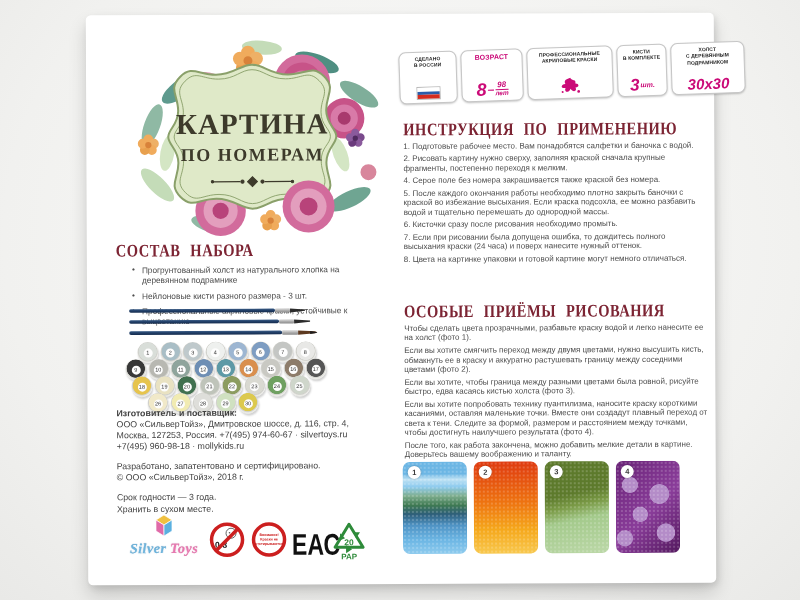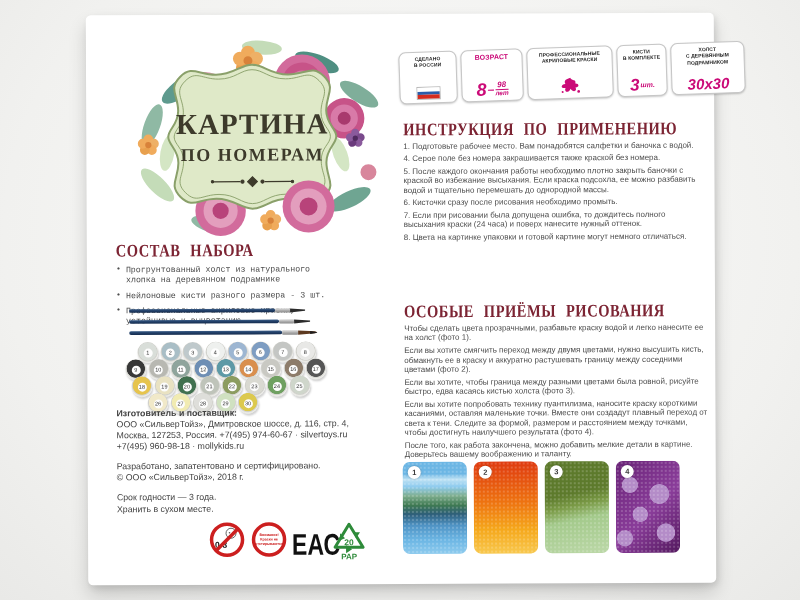--- a/index.html
+++ b/index.html
@@ -36,21 +36,21 @@
   .badge .big { color:var(--accent); font-weight:800; font-style:italic; line-height:1; }
   .flag { width:24px; height:13px; border:1px solid #b9b9b9; margin:2px auto 1px; }
   .flag .s { height:33.3%; }
   .agewrap { display:flex; align-items:center; justify-content:center; gap:1px; }
   .agewrap .n8 { font-size:18px; }
   .stack { display:flex; flex-direction:column; line-height:1; }
   .stack .t { font-size:8px; } .stack .b { font-size:6.5px; border-top:1px solid var(--accent); }
   .unit { font-size:7px; font-weight:800; font-style:italic; color:var(--accent); }
 
   
-  .bullets { left:29px; top:250px; width:228px; list-style:none;font-family:Liberation Mono, monospace; }
+  .bullets { left:45px; top:250px; width:228px; list-style:none; }
   .bullets li { position:relative; padding-left:10px; font-size:8.3px; color:#4c4c4c;
                 line-height:1.25; margin-bottom:5px; }
   .bullets li::before { content:"•"; position:absolute; left:0; top:-1px; color:#4c4c4c; }
 
   .manu { left:29px; top:393px; width:255px; font-size:8.8px; color:#3f3f3f; line-height:1.26; }
   .manu .bold { font-weight:700; }
   .manu .gap { height:9px; }
 
   
   .steps { left:317px; top:128px; width:303px; }
@@ -383,20 +383,29 @@
         <div>Разработано, запатентовано и сертифицировано.</div>
         <div>© ООО «СильверТойз», 2018 г.</div>
       </div>
     <div class="gap"></div>
     <div id="manu-storage">
         <div>Срок годности — 3 года.</div>
         <div>Хранить в сухом месте.</div>
       </div>
   </div>
 
+  <div class="abs silver">
+    <svg width="30" height="26" viewBox="0 0 30 26" style="margin-bottom:-2px">
+      <polygon points="7,7 15,2 23,7 15,12" fill="#f0c040" stroke="#fff" stroke-width=".7"></polygon>
+      <polygon points="7,7 15,12 15,23 7,18" fill="#e06aa8" stroke="#fff" stroke-width=".7"></polygon>
+      <polygon points="15,12 23,7 23,18 15,23" fill="#5ab0e0" stroke="#fff" stroke-width=".7"></polygon>
+    </svg>
+    <div class="txt"><span class="s1">Silver</span>
+      <span class="s2">Toys</span></div>
+  </div>
 
   <svg class="abs agesvg" style="left:120px; top:506px;" width="38" height="38" viewBox="0 0 38 38">
     <circle cx="19" cy="19" r="15.5" fill="#fff" stroke="#cc1f1f" stroke-width="3.5"></circle>
     <g>
       <circle cx="23" cy="12.5" r="5" fill="#fff" stroke="#555" stroke-width=".9"></circle>
       <circle cx="21.5" cy="12" r=".8" fill="#555"></circle>
         <circle cx="25" cy="12" r=".8" fill="#555"></circle>
       <path d="M21.5,15 q1.8,-1.2 3.6,0" stroke="#555" stroke-width=".8" fill="none"></path>
     </g>
     <text x="13" y="27" font-size="8.5" font-weight="800" fill="#111" text-anchor="middle" font-family="Liberation Sans, sans-serif">0-3</text>
@@ -419,20 +428,21 @@
       <polygon points="21,30 15,34 15,26" fill="#2e8b3a"></polygon>
       <polygon points="9,21 9,14 14,19" fill="#2e8b3a"></polygon>
       <text x="18" y="26" font-size="8.5" font-weight="800" fill="#2e8b3a" text-anchor="middle" font-family="Liberation Sans, sans-serif">20</text>
       <text x="18" y="40" font-size="8" font-weight="800" fill="#2e8b3a" text-anchor="middle" font-family="Liberation Sans, sans-serif">PAP</text>
     </svg>
   </div>
 
   <div class="abs h-serif" style="left:317px; top:106px;">ИНСТРУКЦИЯ ПО ПРИМЕНЕНИЮ</div>
   <div class="abs steps" id="steps">
       <p>1. Подготовьте рабочее место. Вам понадобятся салфетки и баночка с водой.</p>
+      <p>2. Рисовать картину нужно сверху, заполняя краской сначала крупные фрагменты, постепенно переходя к мелким.</p>
       <p>4. Серое поле без номера закрашивается также краской без номера.</p>
       <p>5. После каждого окончания работы необходимо плотно закрыть баночки с краской во избежание высыхания. Если краска подсохла, ее можно разбавить водой и тщательно перемешать до однородной массы.</p>
       <p>6. Кисточки сразу после рисования необходимо промыть.</p>
       <p>7. Если при рисовании была допущена ошибка, то дождитесь полного высыхания краски (24 часа) и поверх нанесите нужный оттенок.</p>
       <p>8. Цвета на картинке упаковки и готовой картине могут немного отличаться.</p>
     </div>
 
   <div class="abs h-serif" style="left:317px; top:288px;">ОСОБЫЕ ПРИЁМЫ РИСОВАНИЯ</div>
   <div class="abs tech" id="tech">
       <p>Чтобы сделать цвета прозрачными, разбавьте краску водой и легко нанесите ее на холст (фото 1).</p>

